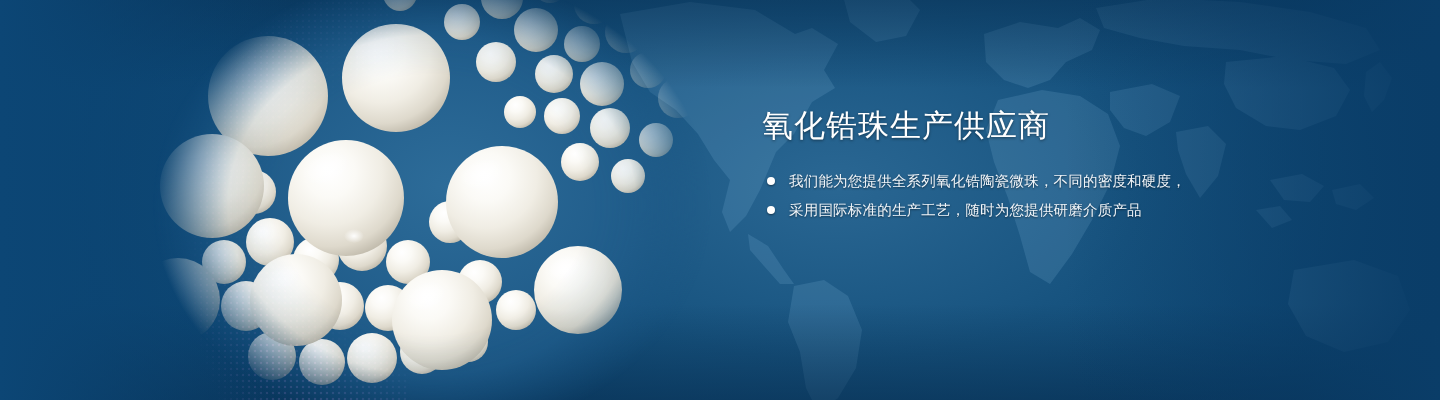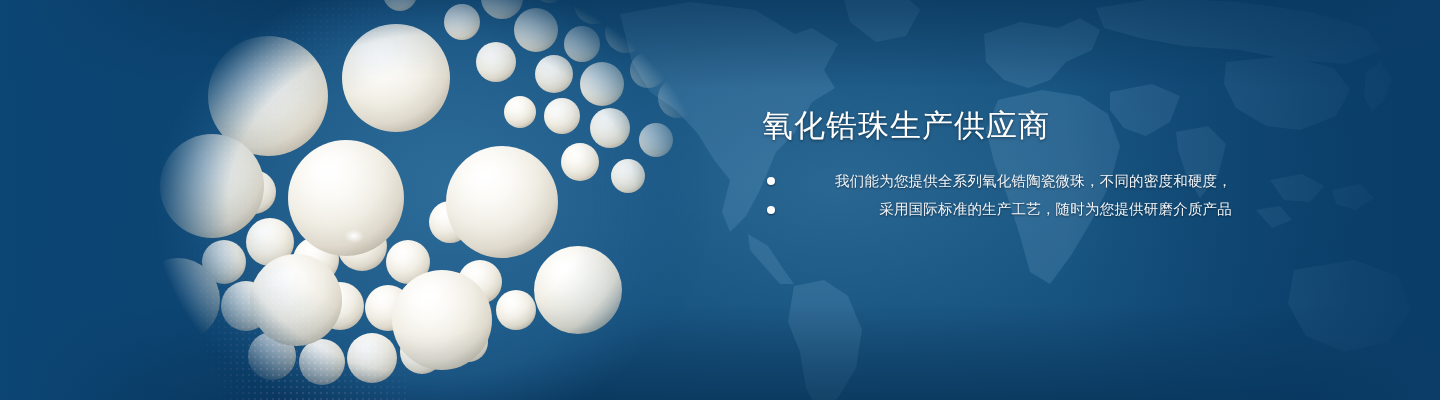--- a/index.html
+++ b/index.html
@@ -107,32 +107,32 @@
   .bullet {
     position: relative;
     padding-left: 27px;
     margin-bottom: 7px;
     font-size: 14.5px;
     line-height: 22px;
     color: #f2f6fa;
     text-shadow: 0 1px 2px rgba(0,0,0,0.5);
     letter-spacing: 0.2px;
   }
-  .bullet:last-child { margin-bottom: 0; font-family: Liberation Mono, monospace; }
+  .bullet:last-child { margin-bottom: 0; }
   .bullet-dot {
     position: absolute;
     left: 5px;
     top: 7px;
     width: 8px;
     height: 8px;
     border-radius: 50%;
     background: #ffffff;
     box-shadow: 0 1px 2px rgba(0,0,0,0.45);
   }
-  .bullet-line { display: block; text-align: right; }
+  .bullet-line { display: block; }
 </style>
 </head>
 <body>
 
 <div class="banner">
 
   <div class="bg-base"></div>
 
   <div class="world-map">
     <svg viewBox="0 0 900 430" xmlns="http://www.w3.org/2000/svg" aria-hidden="true">

